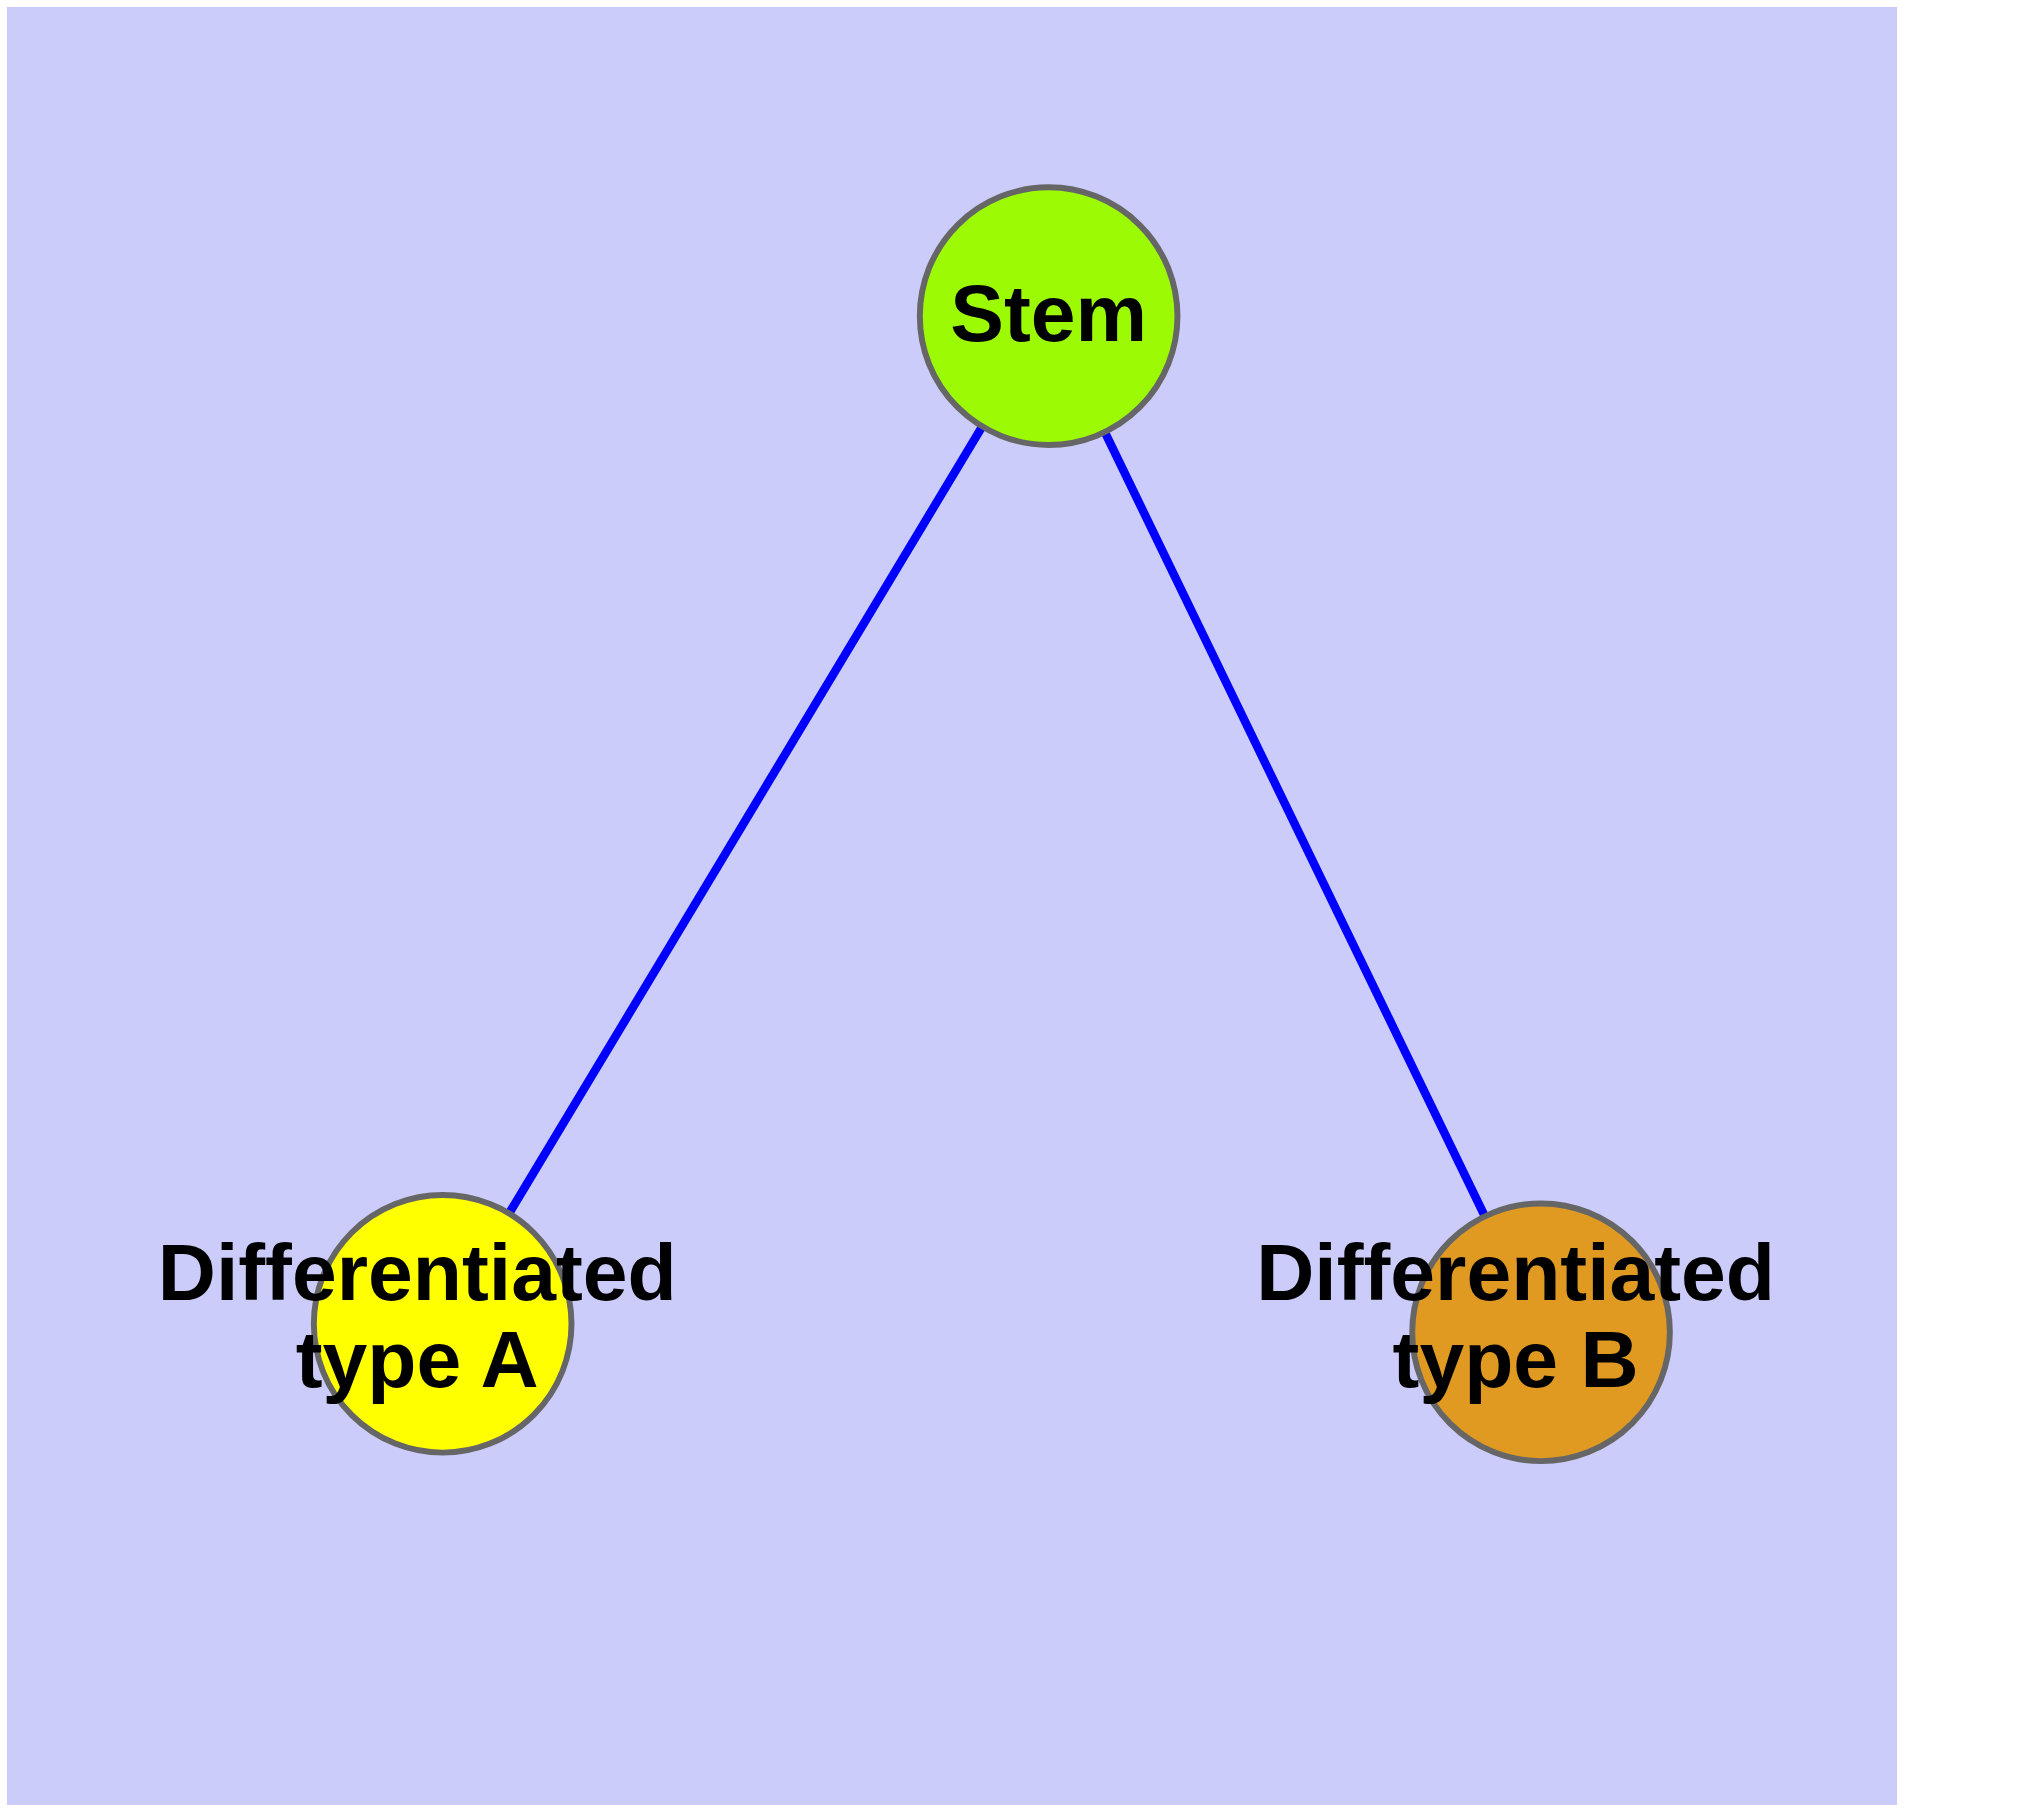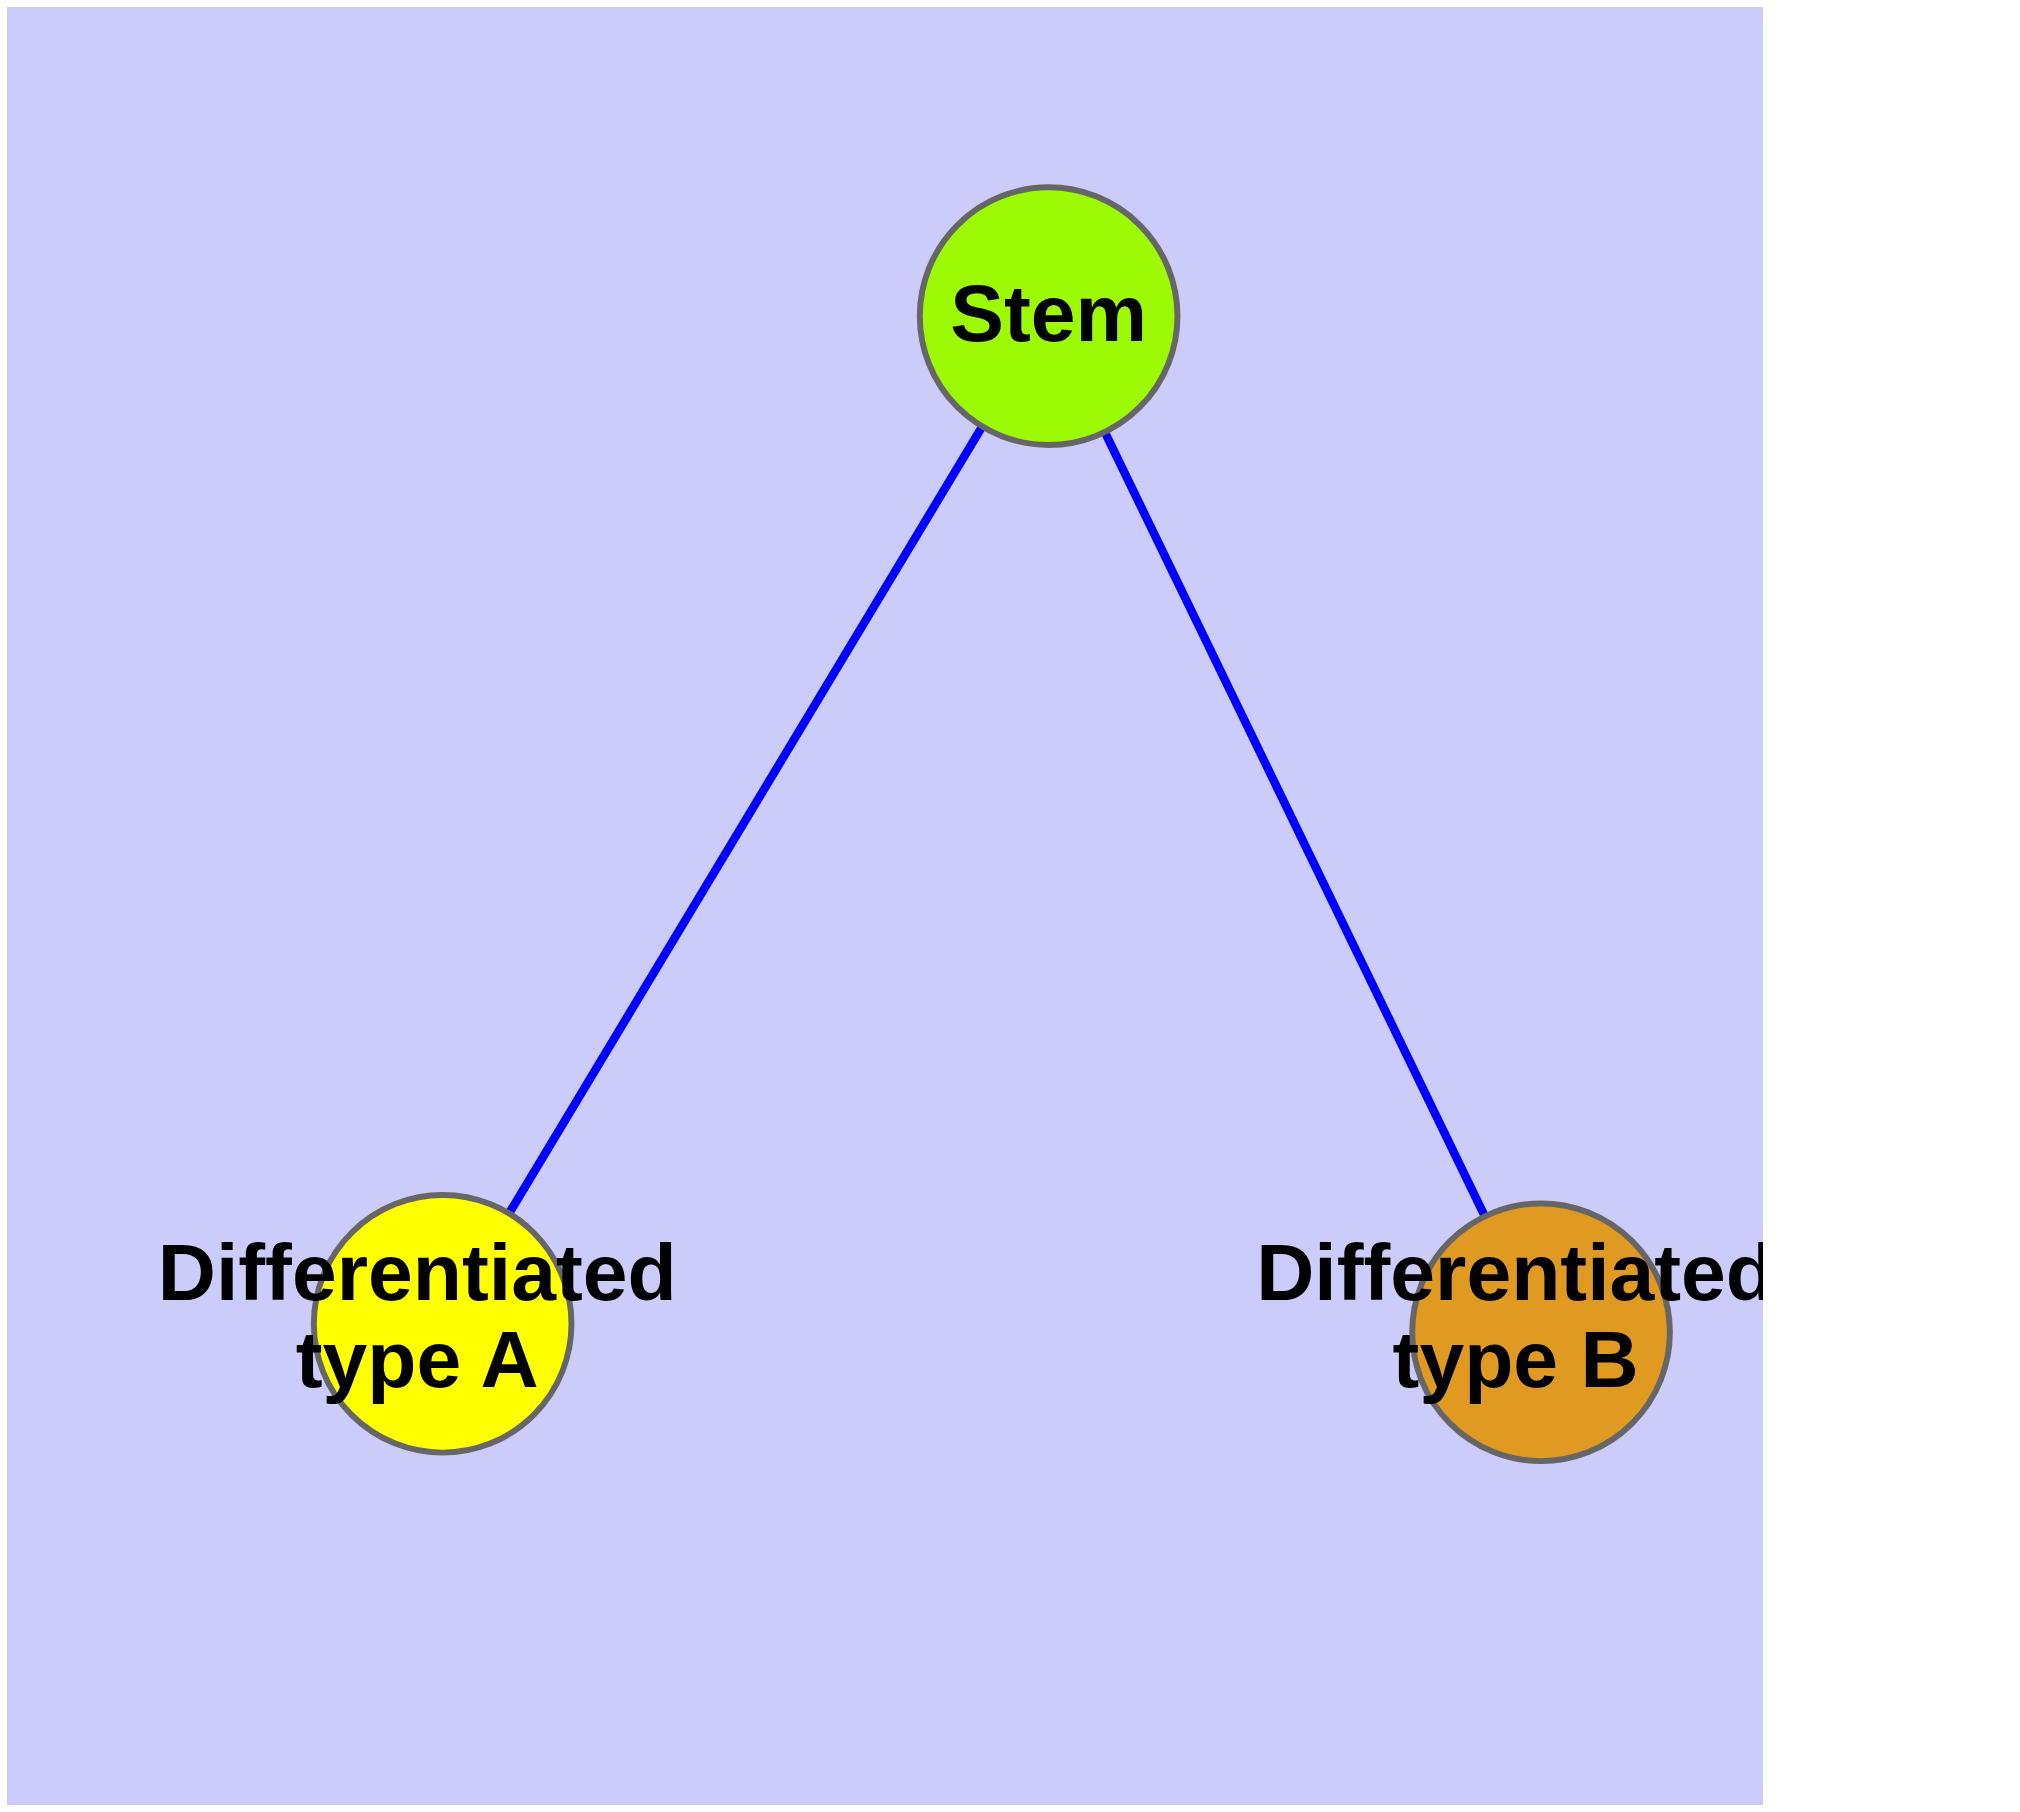--- a/index.html
+++ b/index.html
@@ -3,21 +3,21 @@
 <meta charset="utf-8">
 <title>Cell Differentiation Graph</title>
 <style>
   html, body {
     margin: 0;
     padding: 0;
     background: #ffffff;
   }
   #canvas {
     position: relative;
-    width: 1763px;
+    width: 1897px;
     height: 1812px;
     background: #ffffff;
     overflow: hidden;
     font-family: "Liberation Sans", sans-serif;
   }
   #plot-area {
     position: absolute;
     left: 6.8px;
     top: 6.8px;
     width: 2014px;

